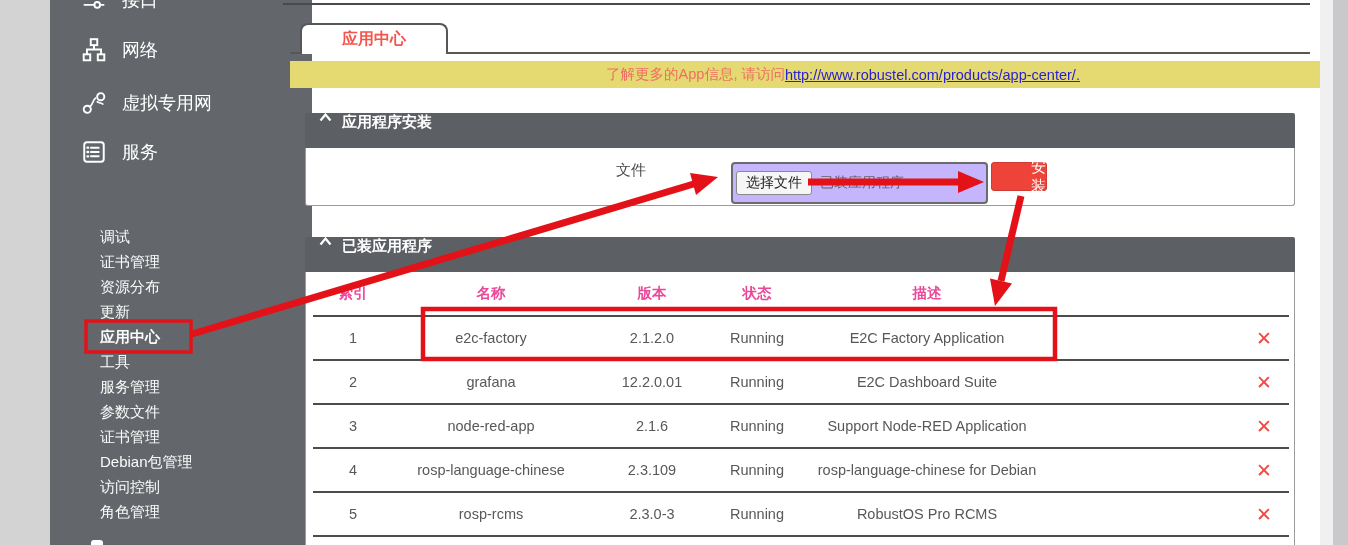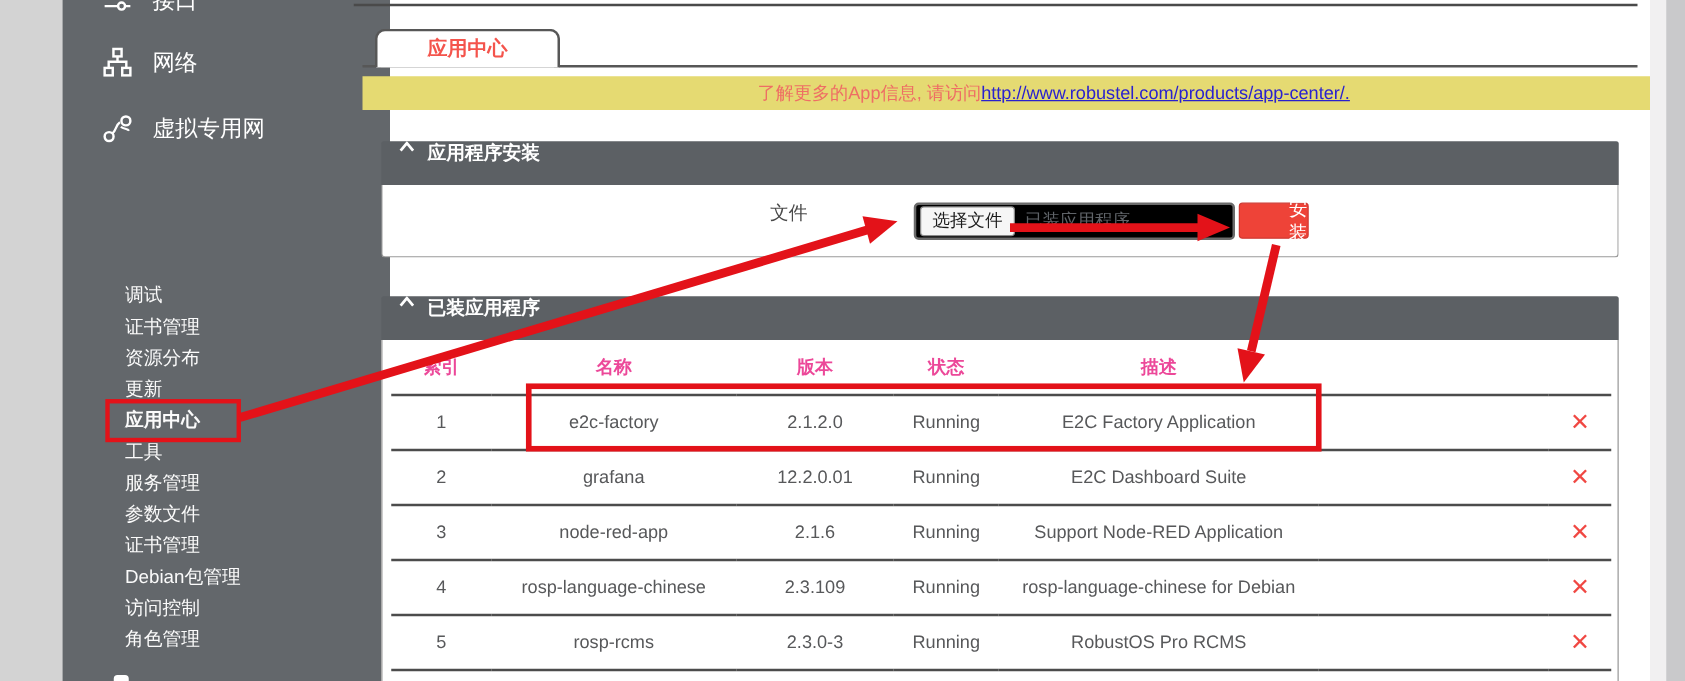--- a/index.html
+++ b/index.html
@@ -29,22 +29,22 @@
     align-items:center;justify-content:center;font-size:14.5px;white-space:pre;padding-left:44px;}
   .notice .txt{color:#ee6e64;}
   .notice a{color:#2a21cf;text-decoration:underline;cursor:pointer;}
   
   .panel-hdr{position:absolute;left:305px;width:990px;height:35px;background:#5c6064;color:#fff;font-weight:bold;
     font-size:15px;display:flex;align-items:flex-start;gap:10px;padding-left:14px;box-sizing:border-box;
     border-radius:2px 2px 0 0;cursor:pointer;}
   .panel-body1{position:absolute;left:305px;top:148px;width:990px;height:58px;background:#fff;
     border:1px solid #9a9a9a;border-top:none;border-radius:0 0 3px 3px;box-sizing:border-box;}
   .file-label{position:absolute;left:140px;top:13px;width:200px;text-align:right;color:#4a4a4a;font-size:15px;}
-  .file-input{position:absolute;left:425px;top:14px;width:257px;height:30px;border:2px solid #6b6b6b;
-    border-radius:4px;box-sizing:border-box;background:#000000;display:flex;align-items:center;cursor:pointer;}
+  .file-input{position:absolute;left:425px;top:14px;width:257px;height:42px;border:2px solid #6b6b6b;
+    border-radius:4px;box-sizing:border-box;background:#c4b5fd;display:flex;align-items:center;cursor:pointer;}
   .choose-btn{margin-left:3px;height:22px;padding:0 9px;border:1px solid #8a8a8a;border-radius:3px;
     background:#f6f6f6;font-size:14px;color:#1c1c1c;display:flex;align-items:center;cursor:pointer;white-space:nowrap;}
   .no-file{margin-left:8px;color:#5f6368;font-size:14px;white-space:nowrap;}
   .install-btn{position:absolute;left:685px;top:14px;width:56px;height:29px;background:#ee4338;color:#fff;
     font-size:15px;border:1px solid #cf3a33;border-radius:3px;display:flex;align-items:center;justify-content:center;
     box-sizing:border-box;cursor:pointer;padding-left:39px;}
   .panel-body2{position:absolute;left:305px;top:272px;width:990px;height:273px;background:#fff;
     border-left:1px solid #9a9a9a;border-right:1px solid #9a9a9a;box-sizing:border-box;padding:0 7px;}
   table{width:100%;border-collapse:collapse;table-layout:fixed;}
   th{height:41px;border-bottom:2px solid #4c4c4c;color:#ec4899;font-size:14.5px;font-weight:bold;text-align:center;}
@@ -85,20 +85,28 @@
   <div class="nav-item" style="top:28px">
     <svg class="nav-icon" viewBox="0 0 24 24" fill="none" stroke="#fff" stroke-width="1.8">
       <rect x="9" y="2" width="6" height="5.5"></rect>
       <rect x="2.5" y="16" width="6" height="5.5"></rect>
       <rect x="15.5" y="16" width="6" height="5.5"></rect>
       <path d="M12 7.5v4 M5.5 16v-4.5h13V16"></path>
     </svg>
     <span>网络</span>
   </div>
 
+  <div class="nav-item" style="top:130px">
+    <svg class="nav-icon" viewBox="0 0 24 24" fill="none" stroke="#fff" stroke-width="1.8">
+      <rect x="3" y="3" width="18" height="18" rx="2.5"></rect>
+      <path d="M8.5 8h8.5 M8.5 12h8.5 M8.5 16h8.5"></path>
+      <path d="M6 8h.6 M6 12h.6 M6 16h.6" stroke-width="2.2" stroke-linecap="round"></path>
+    </svg>
+    <span>服务</span>
+  </div>
 
 
   <span class="sub-item" style="top:228px">调试</span>
   <span class="sub-item" style="top:253px">证书管理</span>
   <span class="sub-item" style="top:278px">资源分布</span>
   <span class="sub-item" style="top:303px">更新</span>
   <span class="sub-item current" style="top:328px">应用中心</span>
   <span class="sub-item" style="top:353px">工具</span>
   <span class="sub-item" style="top:378px">服务管理</span>
   <span class="sub-item" style="top:403px">参数文件</span>

